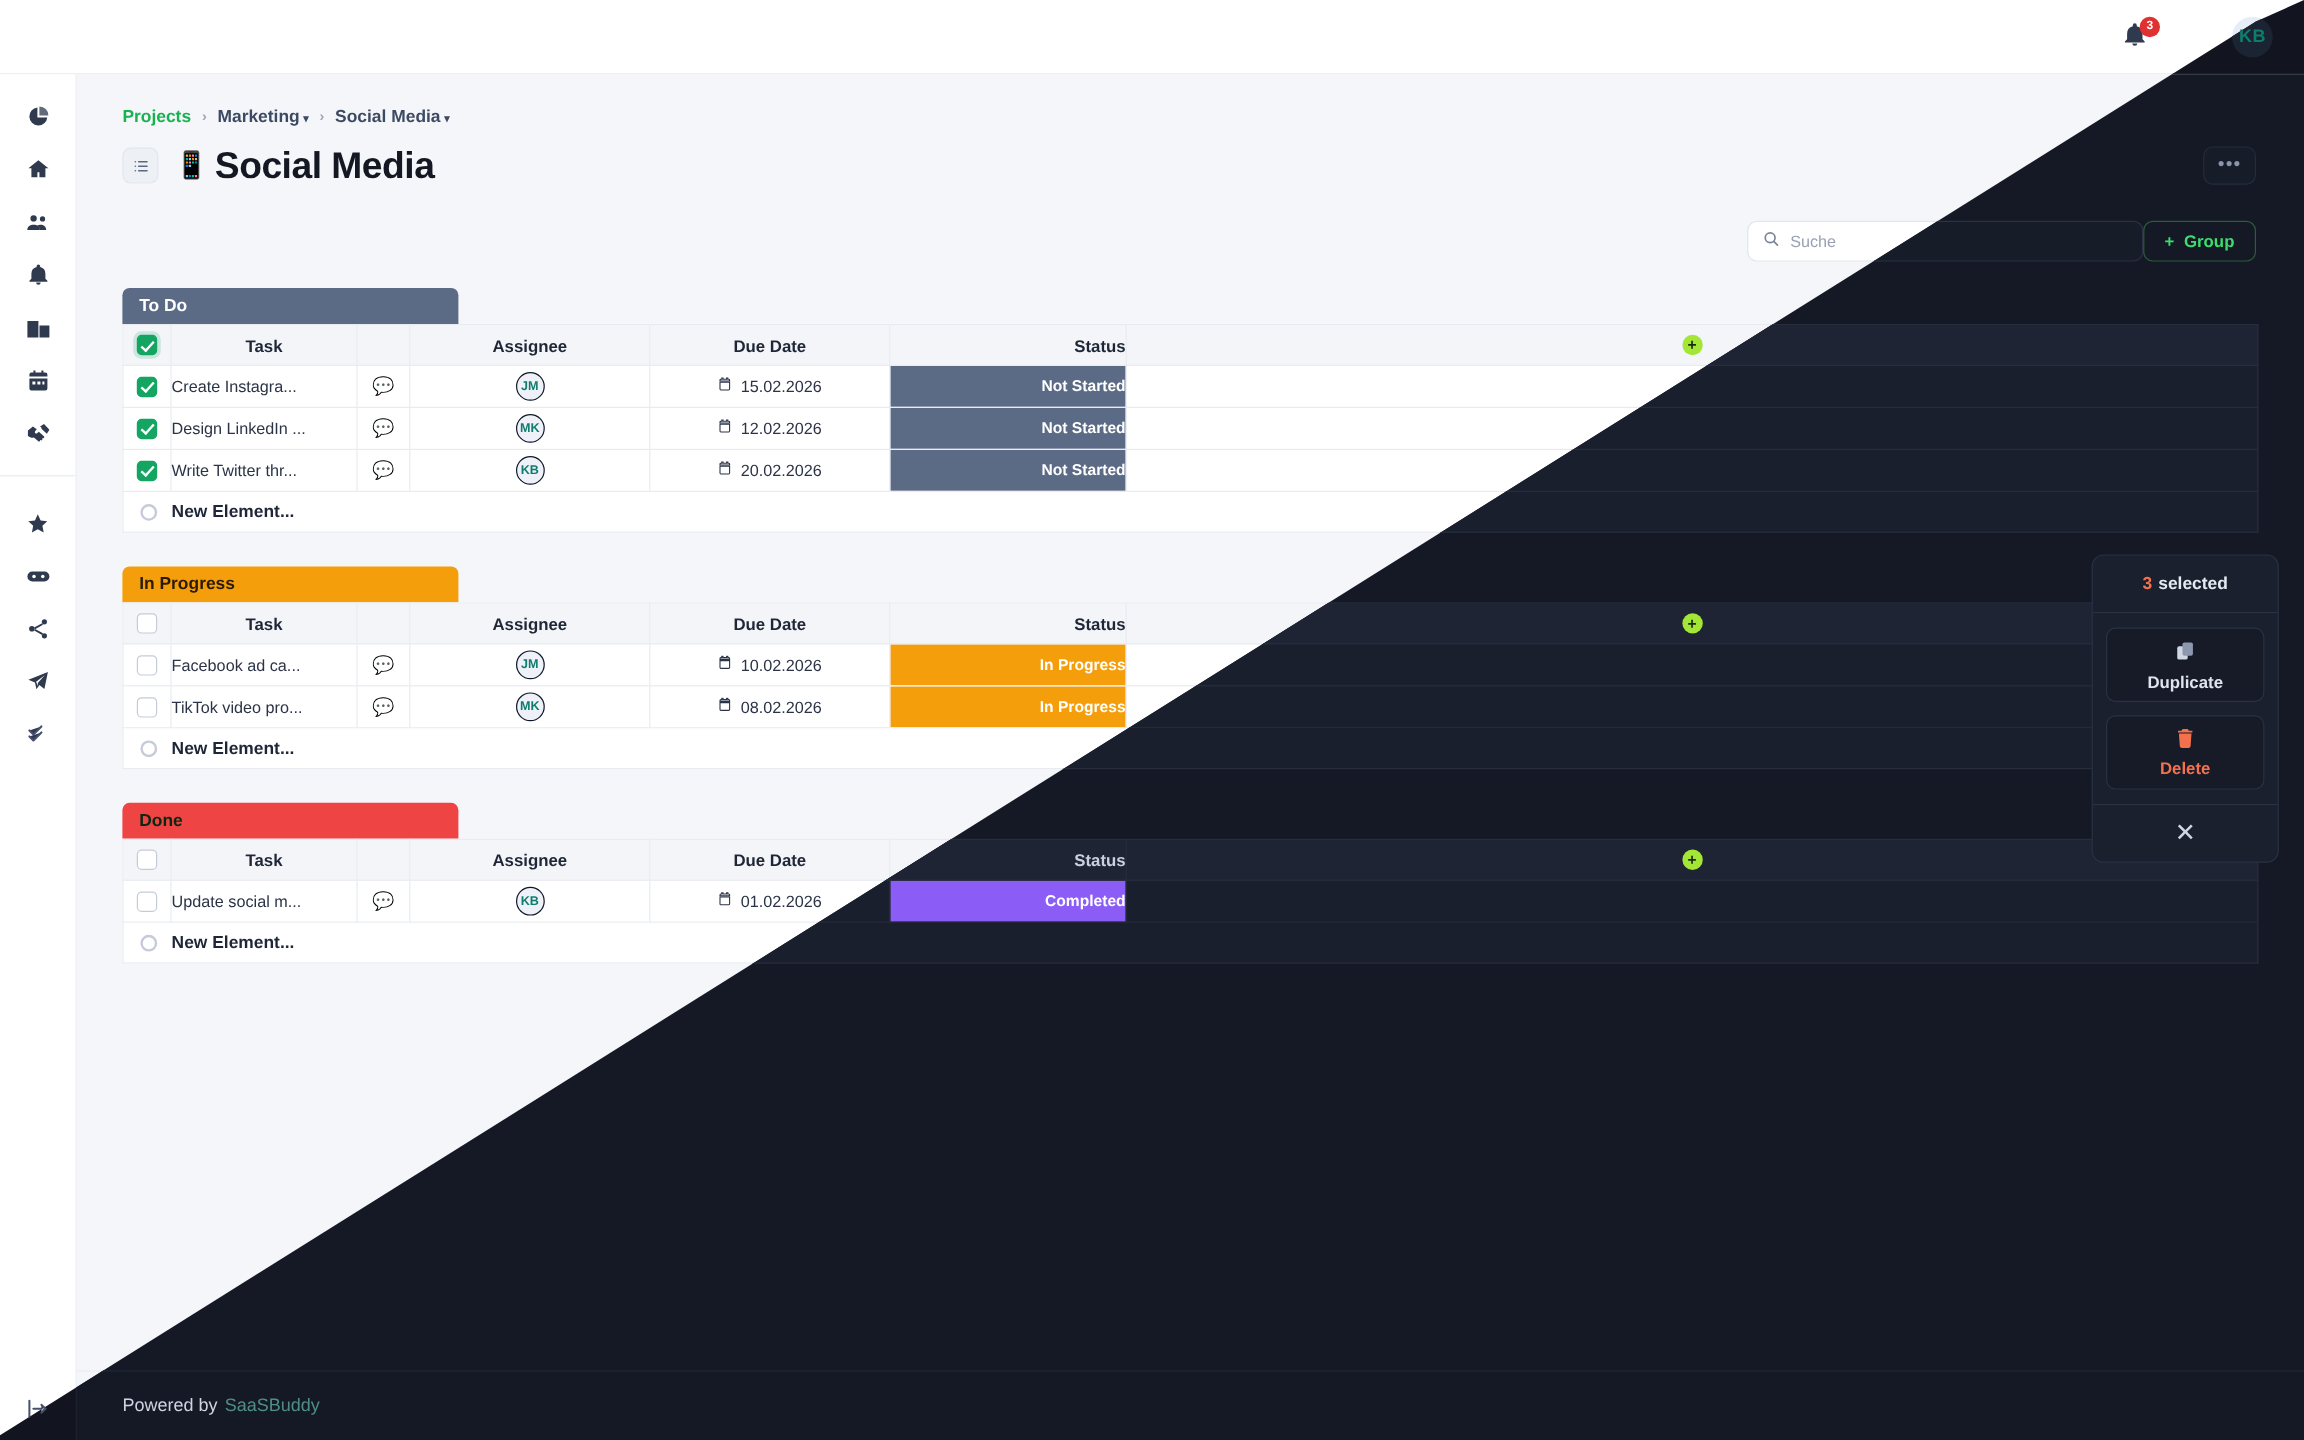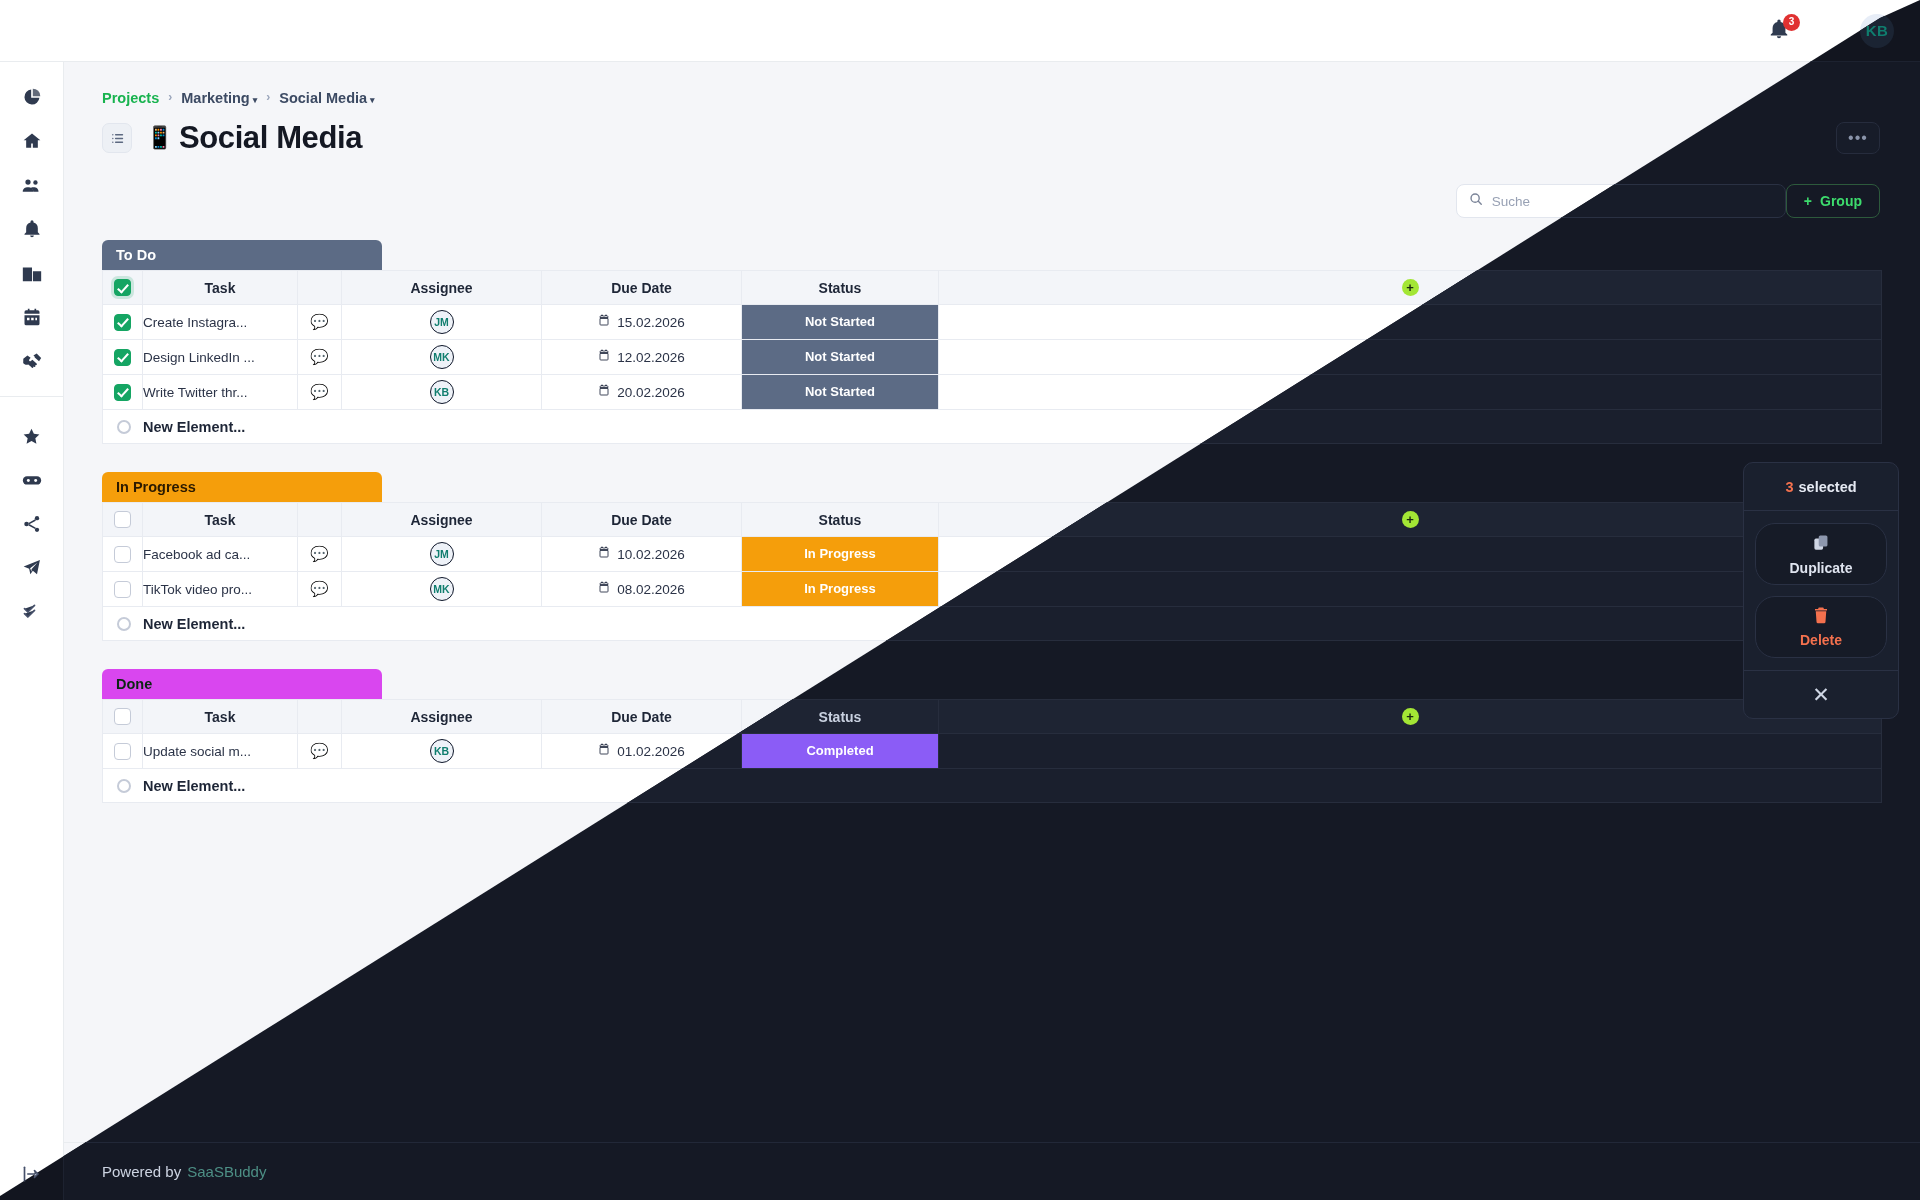--- a/index.html
+++ b/index.html
@@ -131,42 +131,42 @@
 
   
   .group-block { margin-bottom: 28px; }
   .group-pill {
     width: 280px; height: 30px; border-radius: 6px 6px 0 0;
     display: flex; align-items: center; padding-left: 14px;
     font-size: 14.5px; font-weight: 700;
   }
   .pill-todo    { background: #5c6b85; color: #ffffff; }
   .pill-prog    { background: #f59e0b; color: #2b1a00; }
-  .pill-done    { background: #d946ef; color: #0b2712; align-items: center; }
+  .pill-done    { background: #ef4444; color: #0b2712; align-items: center; }
 
   table.grid { width: 1780px; border-collapse: collapse; table-layout: fixed; }
   .light table.grid { background: #ffffff; }
   .dark  table.grid { background: #1a1f2d; }
 
   table.grid th, table.grid td {
     height: 34px; font-size: 13.5px; padding: 0;
   }
   .light table.grid th, .light table.grid td { border: 1px solid #e8ebf1; }
   .dark  table.grid th, .dark  table.grid td { border: 1px solid #272d3d; }
 
   .light table.grid thead th { background: #f3f5f9; color: #1e2637; }
   .dark  table.grid thead th { background: #1e2433; color: #c9d1e0; }
   table.grid thead th { font-weight: 700; font-size: 14px; }
 
   .c-check  { width: 40px;  text-align: center; }
   .c-task   { width: 155px; text-align: center; }
   .c-note   { width: 44px;  text-align: center; }
   .c-assign { width: 200px; text-align: center; }
   .c-date   { width: 200px; text-align: center; }
-  .c-status { width: 197px; text-align: center; }
+  .c-status { width: 197px; text-align: right; }
   .c-add    { width: auto;  text-align: center; }
 
   td.task-cell { text-align: left; padding-left: 14px; font-size: 14.5px; }
   .light td.task-cell { color: #2b3347; }
   .dark  td.task-cell { color: #c4cbdb; }
 
   .chk {
     width: 17px; height: 17px; border-radius: 4px; display: inline-block; vertical-align: middle;
     cursor: pointer; position: relative;
   }
@@ -238,21 +238,21 @@
     position: absolute; left: 1743px; top: 462px; width: 156px; border-radius: 10px;
     background: #1a202e; border: 1px solid #2a3144; overflow: hidden; z-index: 40;
   }
   .sel-head {
     height: 48px; display: flex; align-items: center; justify-content: center;
     font-size: 14.5px; font-weight: 700; color: #e6eaf3; border-bottom: 1px solid #2a3144;
   }
   .sel-count { color: #f4714e; margin-right: 5px; }
   .sel-body { padding: 12px 11px; display: flex; flex-direction: column; gap: 11px; }
   .sel-btn {
-    height: 62px; border-radius: 20px; background: #161b27; border: 1px solid #2a3144;
+    height: 62px; border-radius: 8px; background: #161b27; border: 1px solid #2a3144;
     display: flex; flex-direction: column; align-items: center; justify-content: center; gap: 5px;
     cursor: pointer; font-size: 14px; font-weight: 700; color: #dfe4ef;
   }
   .sel-btn.danger { color: #f4714e; }
   .sel-foot {
     height: 48px; border-top: 1px solid #2a3144; display: flex; align-items: center; justify-content: center;
     cursor: pointer; color: #cfd6e4; font-size: 21px;
   }
 </style>
 </head>

